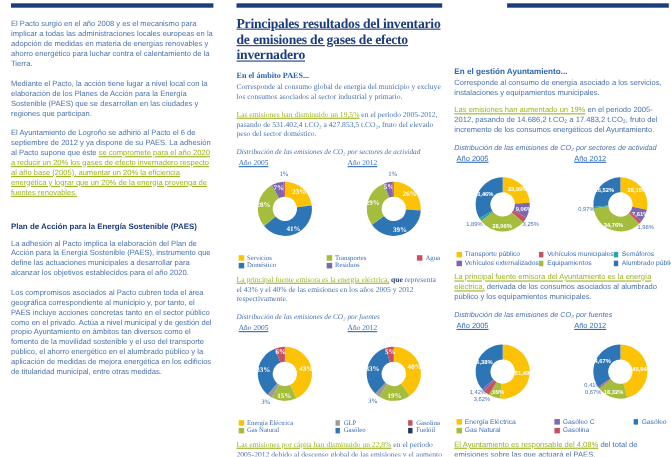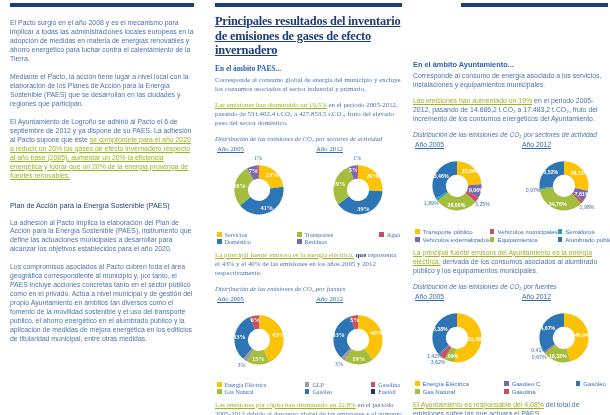--- a/index.html
+++ b/index.html
@@ -5,21 +5,21 @@
   html,body{margin:0;padding:0;background:#ffffff;}
   body{width:610px;height:415px;overflow:hidden;font-family:"Liberation Sans",sans-serif;}
   .page{display:flex;width:610px;height:415px;box-sizing:border-box;padding:3px 0 0 10px;}
   .col{box-sizing:border-box;}
   .col-left{width:184px;margin-right:21px;}
   .col-mid{width:187px;margin-right:11px;font-family:Liberation Serif, serif;}
   .col-right{width:195px;}
   .topbar{height:4px;background:#1d3c7c;}
   .col-right .topbar{margin-left:48px;}
   h1{font-size:12.4px;line-height:1.18;color:#1d3c7c;margin:7px 0 2px;font-weight:bold;text-decoration:underline;letter-spacing:-0.2px;}
-  h2{font-size:7.2px;color:#1d3c7c;margin:20px 0 9px;font-weight:normal;white-space:nowrap;}
+  h2{font-size:7.2px;color:#1d3c7c;margin:20px 0 9px;font-weight:bold;white-space:nowrap;}
   h3{font-size:7.4px;color:#2a65b0;margin:6px 0 3px;font-weight:bold;}
   .col-right h3{margin-top:0;}
   .spacer{height:53px;}
   .body{font-size:6.9px;line-height:1.3;color:#4a72ad;margin:0 0 7px;}
   .col-left .body{margin-bottom:9px;}
   .first-gap{margin-top:12px;}
   .green{color:#9cb41f;text-decoration:underline;}
   .strong{color:#1d3c7c;font-weight:bold;}
   .caption{font-size:6.6px;font-style:italic;color:#4a72ad;margin:2px 0 2px;}
   .chart-group{margin-bottom:2px;}
@@ -174,21 +174,21 @@
             <span>Fuelóil</span>
           </span>
         </div>
       </div>
     <p class="body"><span class="green">Las emisiones por cápita han disminuido un 22,8%</span><span> en el periodo 2005-2012 debido al descenso global de las emisiones y el aumento de la población.</span></p>
   </section>
 
   <section class="col col-right">
     <div class="topbar"></div>
     <div class="spacer"></div>
-    <h3>En el ámbito Ayuntamiento...</h3>
+    <h3>En el gestión Ayuntamiento...</h3>
     <p class="body">Corresponde al consumo de energía asociado a los servicios, instalaciones y equipamientos municipales.</p>
     <p class="body"><span class="green">Las emisiones han aumentado un 19%</span><span> en el periodo 2005-2012, pasando de 14.686,2 t.CO₂ a 17.483,2 t.CO₂, fruto del incremento de los consumos energéticos del Ayuntamiento.</span></p>
     <p class="caption">Distribución de las emisiones de CO₂ por sectores de actividad</p>
     <div class="chart-group">
         <div class="charts-row">
           <div class="chart">
             <div class="chart-title">Año 2005</div>
             <svg viewBox="0 0 100 100" class="donut small">
               <path d="M50.00 21.00 A30 30 0 0 1 79.95 49.23 L63.48 50.20 A13.5 13.5 0 0 0 50.00 37.50 Z" fill="#fcc306"></path>
               <text x="66.6" y="35.6" text-anchor="middle" class="lbl-in">23,99%</text>

